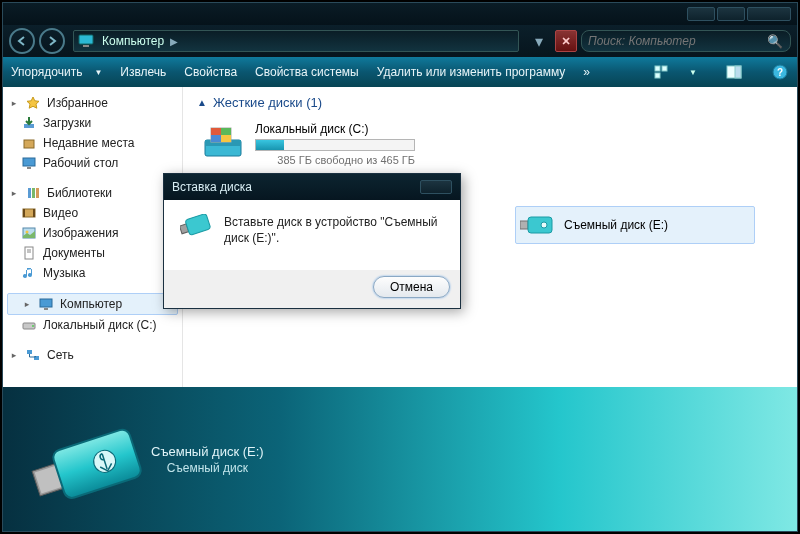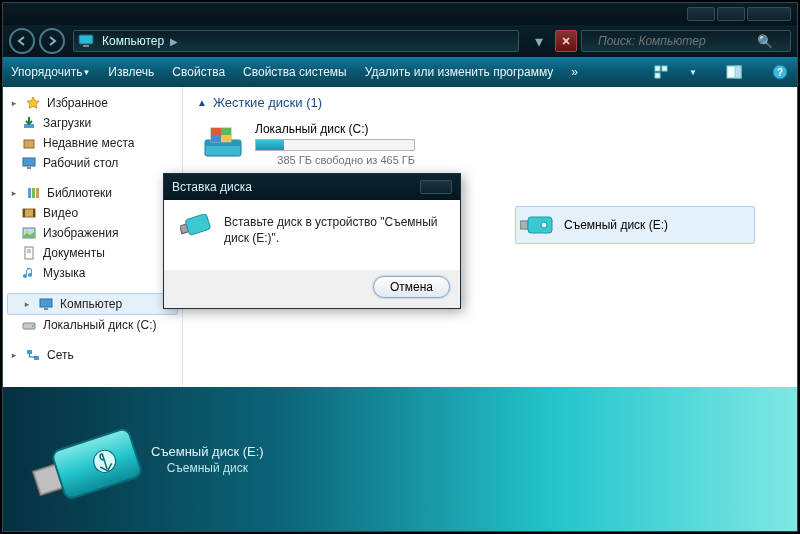--- a/index.html
+++ b/index.html
@@ -13,27 +13,27 @@
 
   
   .navbar { height: 32px; background: linear-gradient(#0b1f2a,#07151d); display: flex; align-items: center; padding: 0 6px; gap: 4px; }
   .nav-circle { width: 26px; height: 26px; border: 2px solid #4a7a8a; border-radius: 50%; display: flex; align-items: center; justify-content: center; color: #6aa; font-size: 12px; }
   .addr-box { flex: 1; display: flex; align-items: center; background: linear-gradient(#0a1d26,#12333f); border: 1px solid #355; border-radius: 2px; height: 22px; margin: 0 4px; }
   .addr-icon { width: 20px; height: 16px; margin: 0 4px; display: flex; align-items: center; }
   .addr-text { color: #cfe; font-size: 12px; }
   .addr-arrow { color: #8ab; padding: 0 6px; font-size: 10px; }
   .refresh-btn { width: 24px; height: 22px; display: flex; align-items: center; justify-content: center; color: #8ab; }
   .close-addr { width: 22px; height: 22px; background: linear-gradient(#833,#611); border: 1px solid #a44; border-radius: 2px; display: flex; align-items: center; justify-content: center; color: #fcc; font-size: 11px; font-weight: bold; }
-  .search-box { width: 210px; height: 22px; background: linear-gradient(#0a1d26,#12333f); border: 1px solid #355; border-radius: 2px; display: flex; align-items: center; padding: 0 16px; }
+  .search-box { width: 210px; height: 22px; background: linear-gradient(#0a1d26,#12333f); border: 1px solid #355; border-radius: 8px; display: flex; align-items: center; padding: 0 6px; }
   .search-box input { background: transparent; border: none; color: #b8d8e0; font-size: 12px; font-style: italic; width: 100%; outline: none; }
   .search-icon { color: #7aa; font-size: 13px; }
 
   
   .toolbar { height: 30px; background: linear-gradient(#0f7a9c,#0a5670 50%,#074454); display: flex; align-items: center; padding: 0 8px; color: #e8f5f8; font-size: 12px; gap: 18px; }
-  .toolbar .tb-item { display: flex; align-items: center; gap: 0; cursor: default; }
+  .toolbar .tb-item { display: flex; align-items: center; gap: 12px; cursor: default; }
   .toolbar .chev { font-size: 8px; }
   .toolbar .spacer { flex: 1; }
   .tb-icon { width: 18px; height: 16px; display: flex; align-items: center; justify-content: center; }
 
   
   .body-split { display: flex; height: 300px; background: #fff; }
   .sidebar { width: 180px; background: #fff; border-right: 1px solid #e5e5e5; padding: 6px 0; overflow: hidden; }
   .sb-group { margin-bottom: 10px; }
   .sb-item { display: flex; align-items: center; gap: 6px; padding: 2px 4px 2px 18px; font-size: 12px; color: #222; white-space: nowrap; }
   .sb-item.header { font-weight: normal; padding-left: 6px; }

